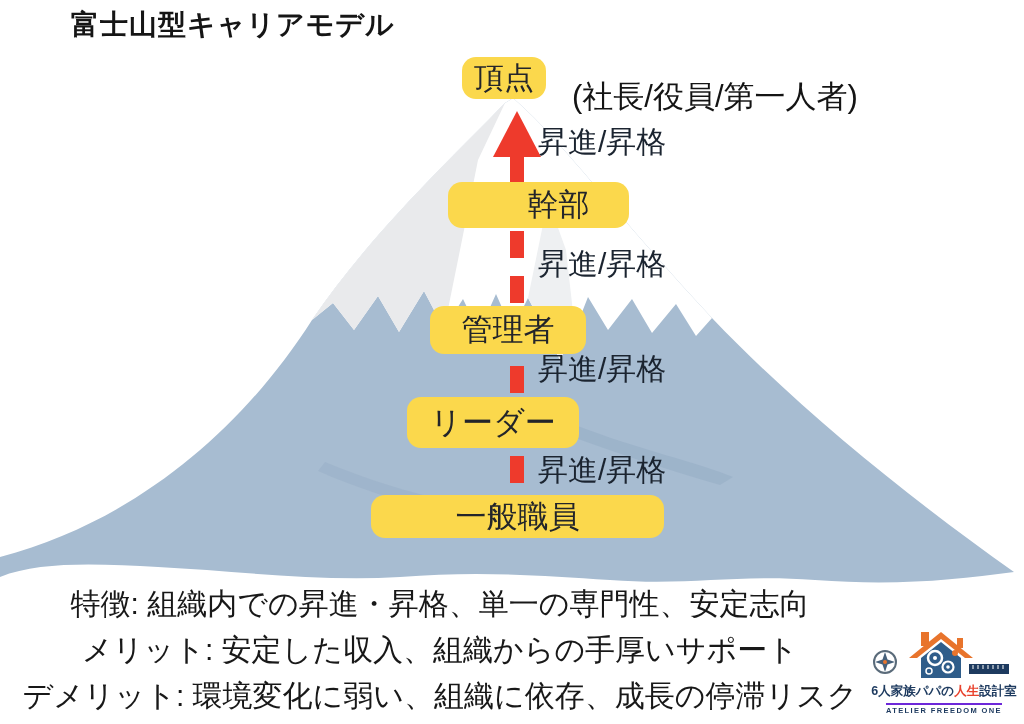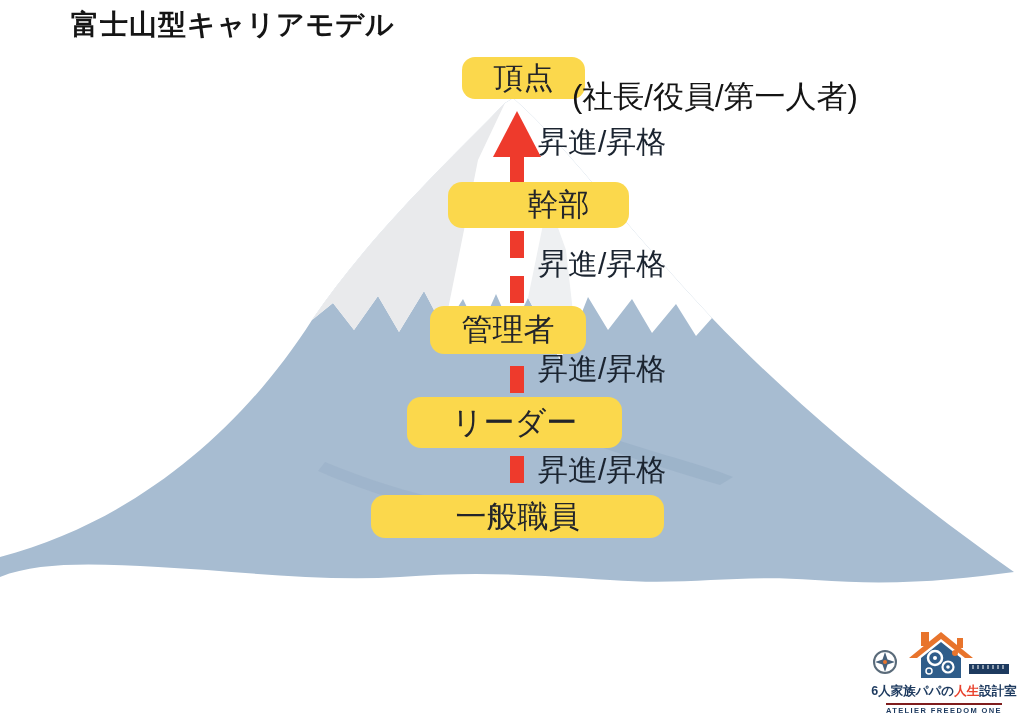--- a/index.html
+++ b/index.html
@@ -26,24 +26,24 @@
   .arrow-dashes{
     left:510px;top:186px;width:14px;height:328px;z-index:2;
     background:repeating-linear-gradient(180deg,#ee3a2c 0 27px,transparent 27px 45px);
   }
   
   .pill{
     background:#fbd84c;border-radius:14px;display:flex;align-items:center;
     justify-content:center;font-size:31px;font-weight:500;color:#23252a;
     z-index:3;white-space:nowrap;
   }
-  .pill-peak{left:462px;top:57px;width:123px;height:42px;font-size:30px;border-radius:13px;}
+  .pill-peak{left:462px;top:57px;width:84px;height:42px;font-size:30px;}
   .pill-l0{left:448px;top:182px;width:141px;height:46px;padding-left:40px;}
   .pill-l1{left:430px;top:306px;width:156px;height:48px;}
-  .pill-l2{left:407px;top:397px;width:215px;height:51px;}
+  .pill-l2{left:407px;top:397px;width:172px;height:51px;}
   .pill-l3{left:371px;top:495px;width:293px;height:43px;}
   
   .annotation{left:572px;top:76px;font-size:31px;color:#141414;z-index:3;white-space:nowrap;}
   .promo{font-size:30px;color:#1b2430;z-index:3;left:538px;white-space:nowrap;}
   .promo-0{top:122px;}
   .promo-1{top:244px;}
   .promo-2{top:349px;}
   .promo-3{top:450px;}
   
   .notes{
@@ -53,21 +53,21 @@
   .note-line{white-space:nowrap;}
   
   .logo{right:4px;bottom:7px;width:152px;z-index:4;text-align:center;}
   .logo-line1{
     font-size:12.5px;font-weight:700;color:#1d3a5f;white-space:nowrap;
     line-height:15px;margin-top:-2px;
   }
   .logo-line1 .hl{color:#e8432e;}
   .logo-line2{
     display:inline-block;font-size:7.5px;font-weight:700;color:#1d3a5f;
-    letter-spacing:1.4px;border-top:2px solid #7f1d1d;padding-top:1px;
+    letter-spacing:1.4px;border-top:2px solid #6d28d9;padding-top:1px;
     margin-top:1px;white-space:nowrap;
   }
 </style>
 </head>
 <body>
 
 <div id="canvas">
 
   <svg class="mountain abs" viewBox="0 0 1024 724" aria-hidden="true">
 
@@ -126,20 +126,25 @@
   <div class="abs pill pill-l1">
     <span>管理者</span>
   </div>
   <div class="abs pill pill-l2">
     <span>リーダー</span>
   </div>
   <div class="abs pill pill-l3">
     <span>一般職員</span>
   </div>
 
+  <div class="abs notes">
+    <div class="note-line">特徴: 組織内での昇進・昇格、単一の専門性、安定志向</div>
+    <div class="note-line">メリット: 安定した収入、組織からの手厚いサポート</div>
+    <div class="note-line">デメリット: 環境変化に弱い、組織に依存、成長の停滞リスク</div>
+  </div>
 
   <div class="abs logo">
     <svg width="150" height="56" viewBox="0 0 150 56" aria-hidden="true">
 
       <g>
         <circle cx="16" cy="36" r="11" fill="#ffffff" stroke="#5a6b7a" stroke-width="2"></circle>
         <polygon points="16,26 18.5,33.5 26,36 18.5,38.5 16,46 13.5,38.5 6,36 13.5,33.5" fill="#46607a"></polygon>
         <circle cx="16" cy="36" r="2" fill="#e8742c"></circle>
       </g>
 

